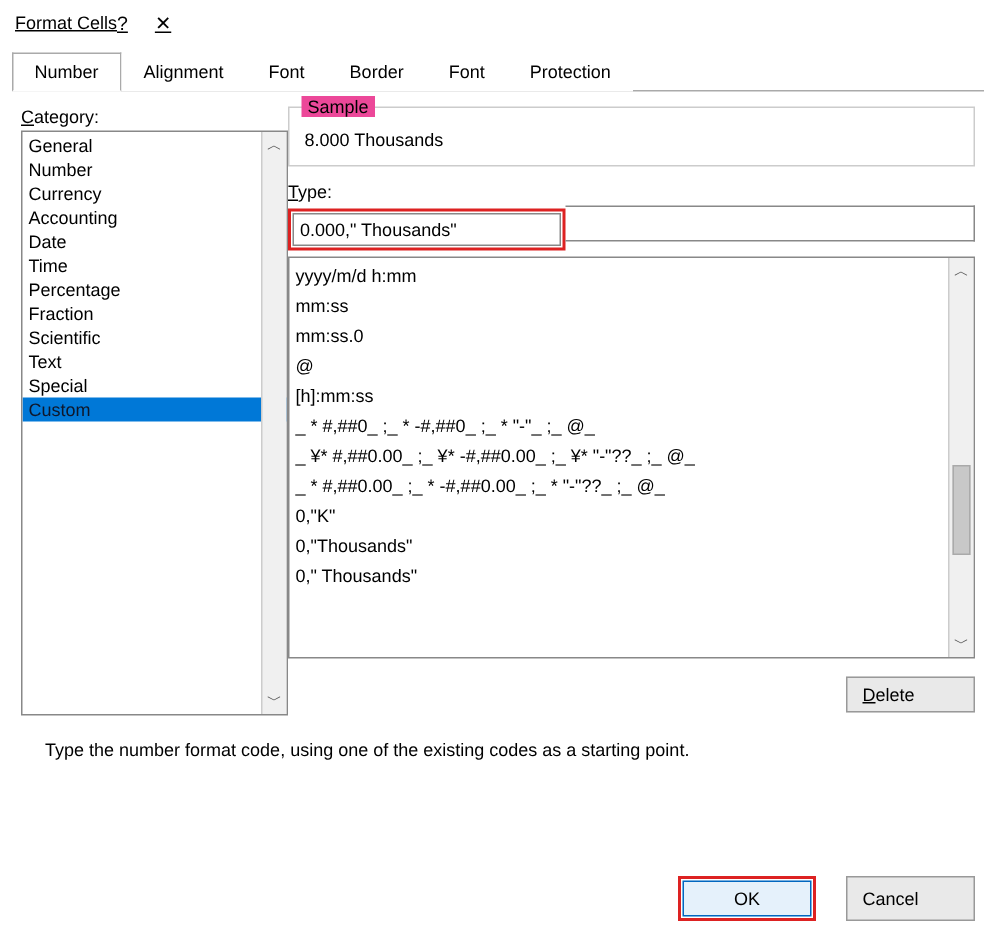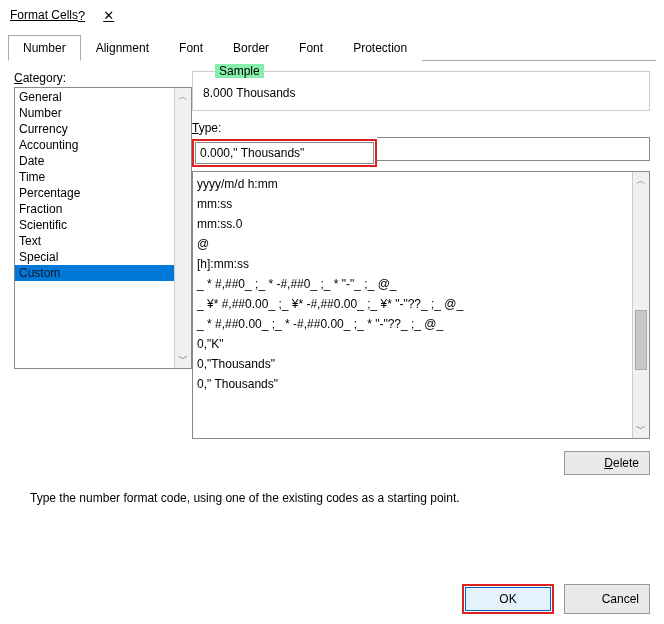--- a/index.html
+++ b/index.html
@@ -43,21 +43,21 @@
   }
   .content {
     padding: 10px 14px 0 14px;
     display: flex;
   }
   .left { width: 178px; }
   .label { margin-bottom: 2px; }
   .listbox {
     border: 1px solid #888;
     width: 178px;
-    height: 282px;
+    height: 390px;
     position: relative;
     overflow: hidden;
     background: #fff;
   }
   .listbox .sb {
     position: absolute;
     right: 0; top: 0; bottom: 0;
     width: 17px;
     background: #f0f0f0;
     border-left: 1px solid #ccc;
@@ -77,22 +77,22 @@
   }
   .right { flex: 1; display: flex; flex-direction: column; }
   .sample-box {
     border: 1px solid #ccc;
     position: relative;
     padding: 14px 10px 10px 10px;
     margin-bottom: 10px;
   }
   .sample-box .legend {
     position: absolute;
-    top: -8px; left: 22px;
-    background: #86efac;
+    top: -8px; left: 8px;
+    background: #ec4899;
     padding: 0 4px;
   }
   .type-input-wrap {
     border: 2px solid #d22;
     padding: 1px;
     margin-top: 2px;
     margin-bottom: 4px;
     width: 185px;
     display: inline-block;
   }
@@ -139,32 +139,32 @@
   .delete-row {
     display: flex; justify-content: flex-end;
     padding: 12px 0 0 0;
   }
   .btn {
     min-width: 86px;
     padding: 4px 10px;
     border: 1px solid #999;
     background: #e9e9e9;
     cursor: pointer;
-    text-align: right;
+    text-align: left;
     font-size: 12px;
     font-family: inherit;
   }
   .hint {
     padding: 16px 14px 0 30px;
     clear: both;
   }
   .footer {
     position: absolute;
     bottom: 10px; right: 14px;
-    display: flex; gap: 10px;
+    display: flex; gap: 20px;
   }
   .ok-wrap {
     border: 2px solid #d22;
     padding: 1px;
   }
   .ok-btn {
     border: 1px solid #0067c0;
     background: #e5f1fb;
     min-width: 86px;
     padding: 4px 10px;

